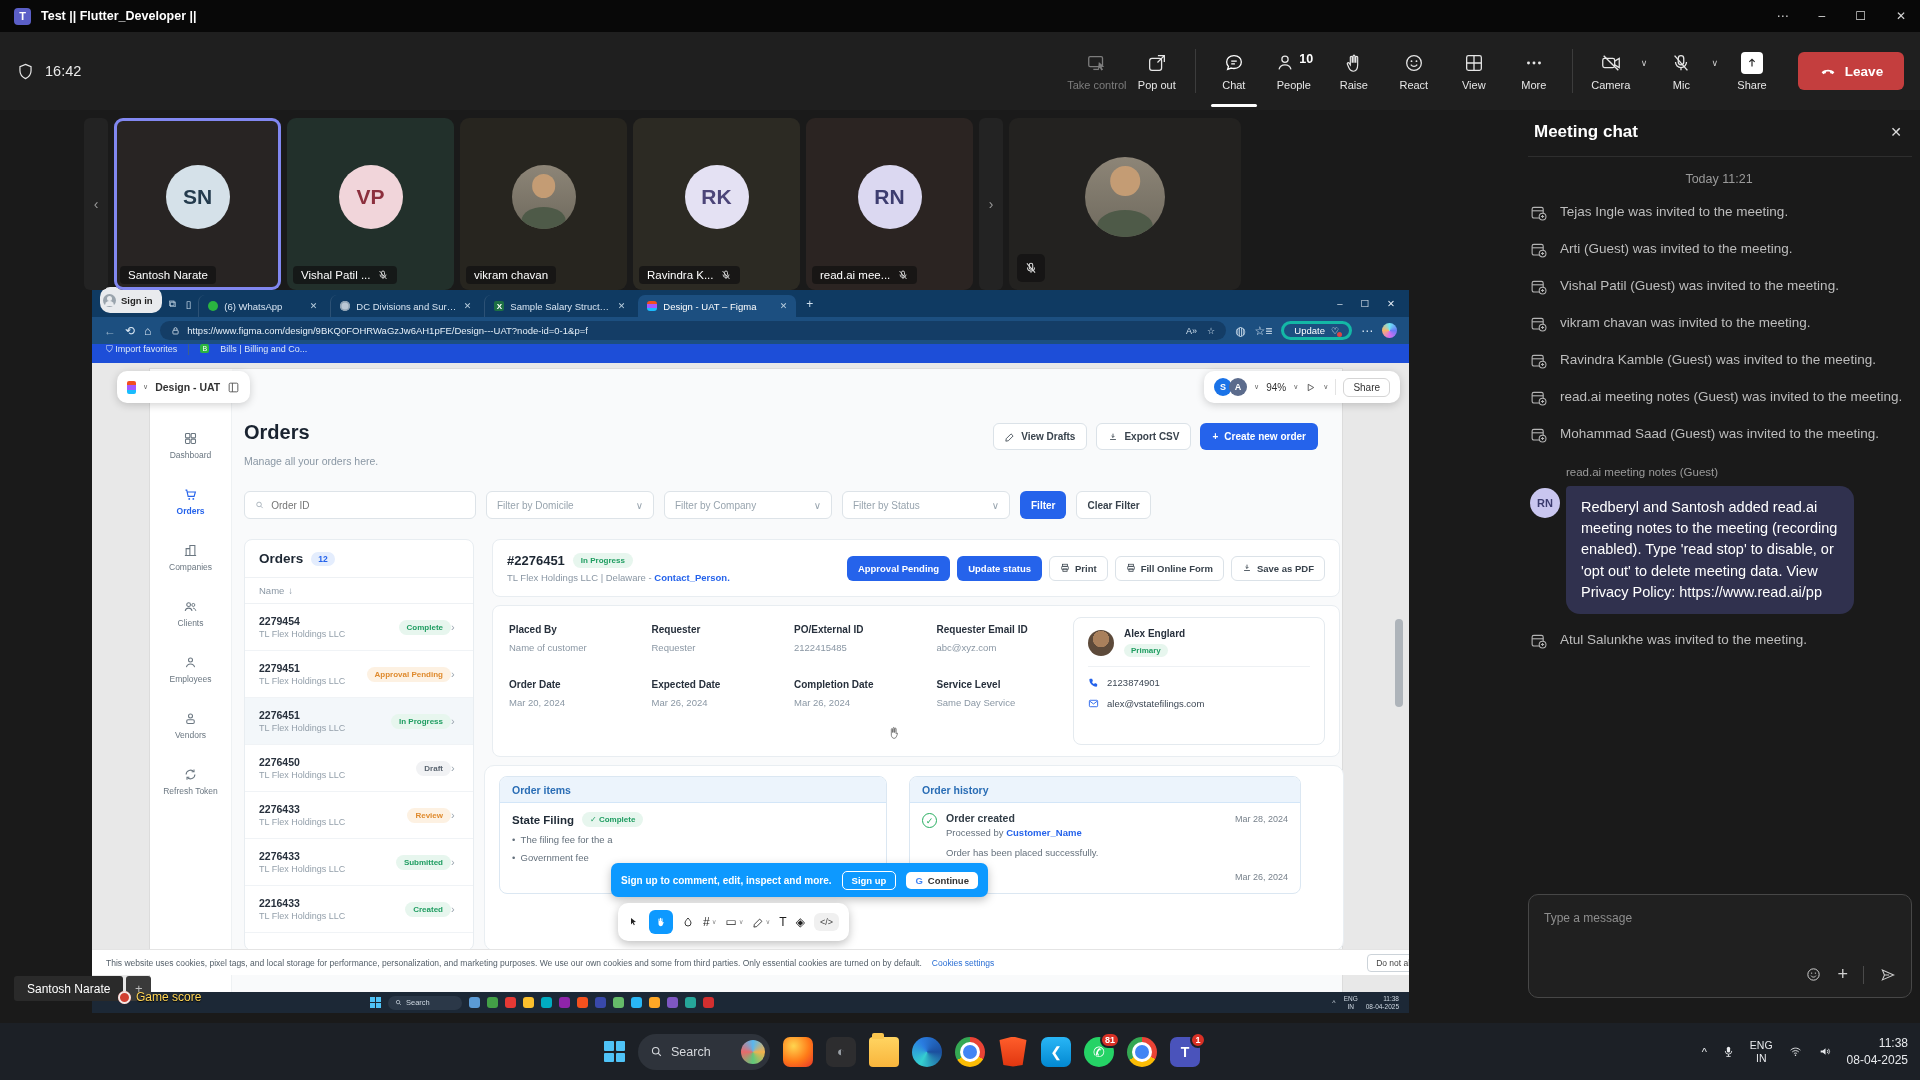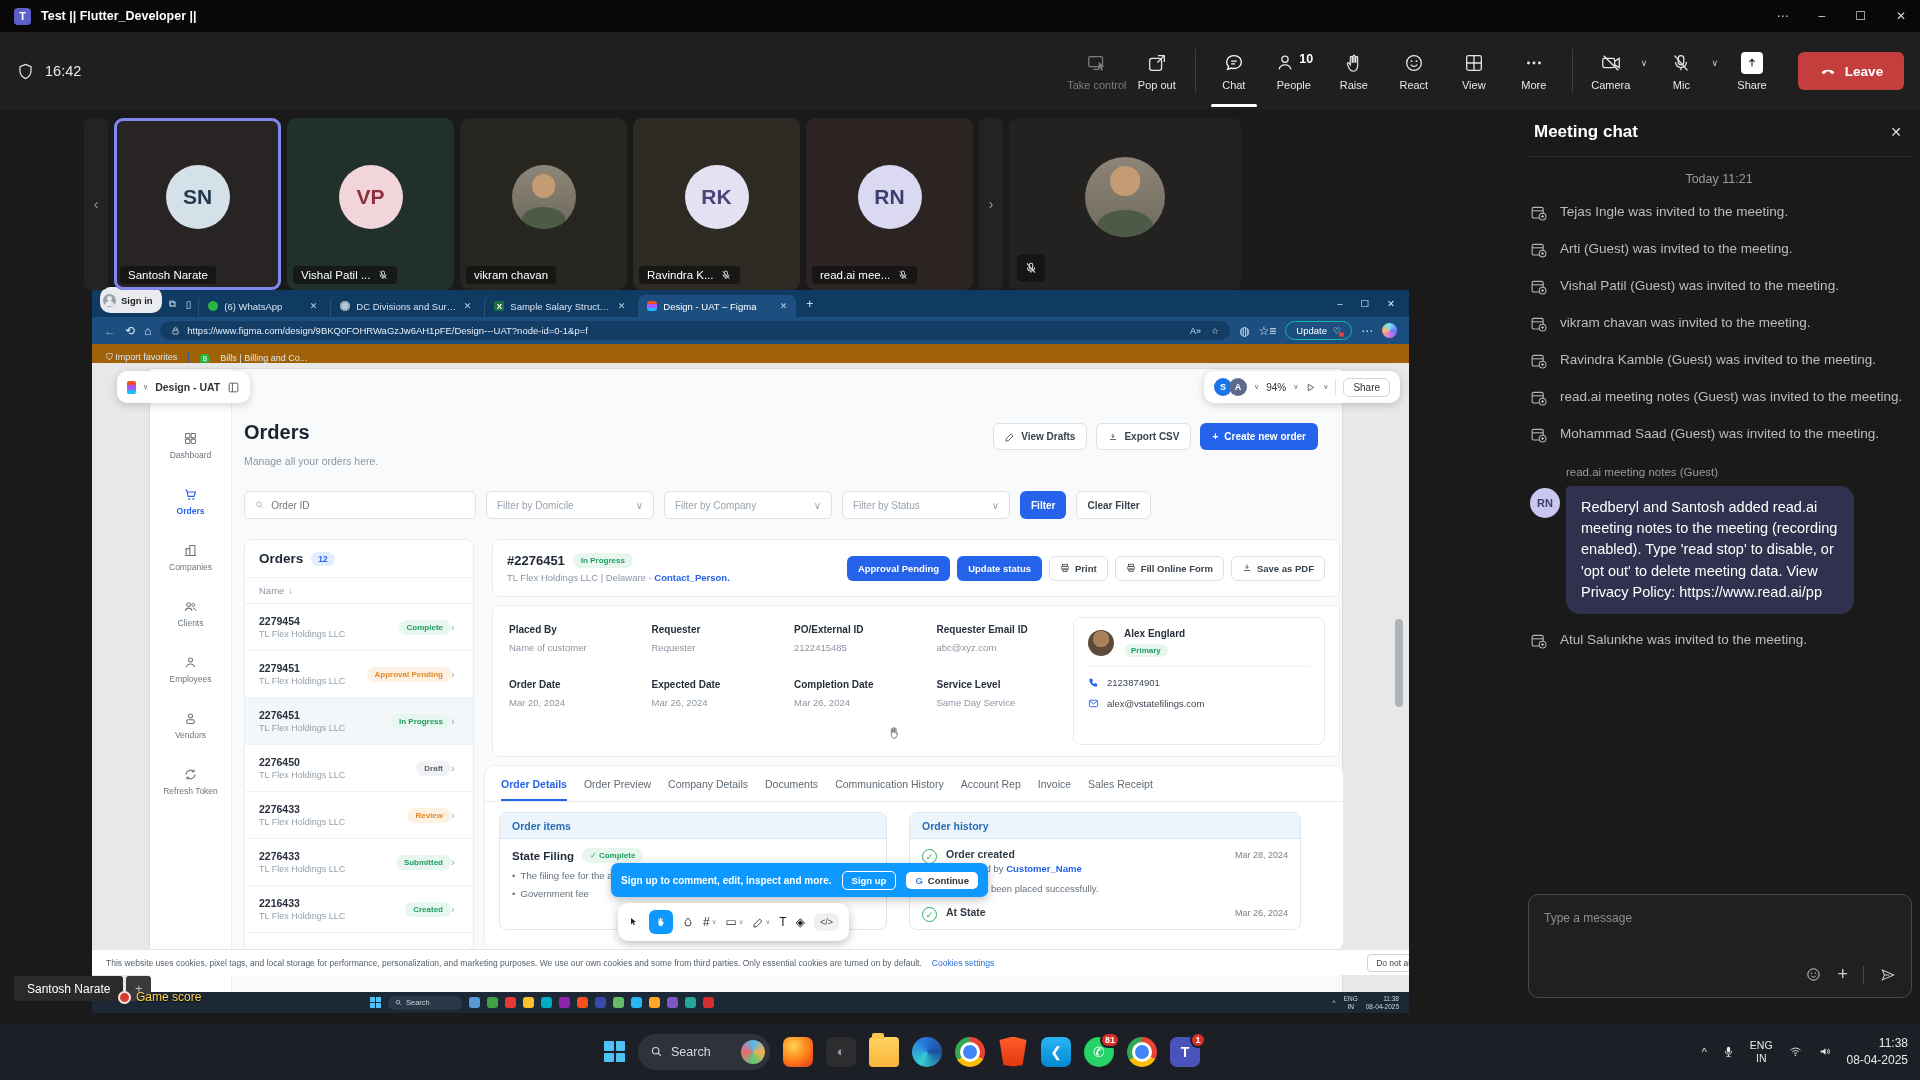--- a/index.html
+++ b/index.html
@@ -76,26 +76,26 @@
   .newtab{color:#cfe0ee;font-size:12px;margin:0 6px 6px 6px}
   .win-ctrl{margin-left:auto;display:flex;gap:18px;color:#e6eef6;font-size:9.5px;margin-bottom:8px;padding-right:6px}
 
   .navbar{height:27px;background:#1c4f80;display:flex;align-items:center;gap:9px;padding:0 12px}
   .nav-ic{color:#d9e7f3;font-size:12px}
   .nav-ic.dim{color:#93aec5}
   .url-pill{flex:1;height:19px;background:#143d66;border-radius:10px;display:flex;align-items:center;
     gap:7px;padding:0 11px;font-size:9.5px;color:#e4eef7;overflow:hidden}
   .url-pill .url{flex:1;white-space:nowrap;overflow:hidden}
   .url-right{display:flex;gap:10px;color:#cfe0ee;font-size:9px}
-  .update-pill{height:19px;border:1px solid #14b8a6;border-radius:10px;color:#fff;font-size:9.5px;
+  .update-pill{height:19px;border:3px solid #14b8a6;border-radius:10px;color:#fff;font-size:9.5px;
     display:flex;align-items:center;gap:6px;padding:0 10px}
   .heart-badge{position:relative;font-size:9px}
   .heart-badge::after{content:"";position:absolute;right:-3px;bottom:-1px;width:5px;height:5px;border-radius:50%;background:#d44}
   .copilot{width:15px;height:15px;border-radius:50%;background:conic-gradient(#6ee7f5,#6a7bf7,#d86ef0,#f7b36a,#6ee7f5)}
-  .bookmarks{height:19px;background:#a16207;display:flex;align-items:flex-end;gap:11px;padding:0 14px;
+  .bookmarks{height:19px;background:#1d4ed8;display:flex;align-items:flex-start;gap:11px;padding:0 14px;
     font-size:9px;color:#dbe8f4}
   .bm-div{width:1px;height:11px;background:#3d6documentElement? #3d618a}
   .bm-div{width:1px;height:11px;background:#3d618a}
   .bm-ic{width:9px;height:9px;border-radius:2px;background:#2ab540;color:#fff;font-size:7px;display:flex;align-items:center;justify-content:center}
 
   
   .viewport{position:relative;width:1317px;height:629px;background:#e8e8e8;overflow:hidden}
   .design-frame{position:absolute;left:58px;top:6px;width:1192px;height:623px;background:#fff;
     box-shadow:0 0 0 1px #dcdcdc}
   .d-logo{position:absolute;left:88px;top:8px;font-size:14px;font-weight:800;color:#173a66;z-index:1}
@@ -832,30 +832,20 @@
                 <svg width="11" height="11" viewBox="0 0 24 24">
                     <rect x="3" y="5" width="18" height="14" rx="2" fill="none" stroke="#2563eb" stroke-width="2"></rect>
                     <path d="M4 7l8 6 8-6" fill="none" stroke="#2563eb" stroke-width="2"></path>
                   </svg>
                 <span>alex@vstatefilings.com</span>
               </div>
             </div>
           </div>
 
           <div class="outer-card">
-            <div class="tabs">
-              <span class="tab active">Order Details</span>
-              <span class="tab">Order Preview</span>
-              <span class="tab">Company Details</span>
-              <span class="tab">Documents</span>
-              <span class="tab">Communication History</span>
-              <span class="tab">Account Rep</span>
-              <span class="tab">Invoice</span>
-              <span class="tab">Sales Receipt</span>
-            </div>
             <div class="cards-row">
               <div class="icard items">
                 <div class="ic-head">Order items</div>
                 <div class="ic-body">
                   <div class="sf-row">
                     <span class="sf-name">State Filing</span>
                     <span class="pill bg-green">✓ <span>Complete</span></span>
                   </div>
                   <div class="bullet">•&nbsp;&nbsp;<span>The filing fee for the a</span></div>
                   <div class="bullet">•&nbsp;&nbsp;<span>Government fee</span></div>

